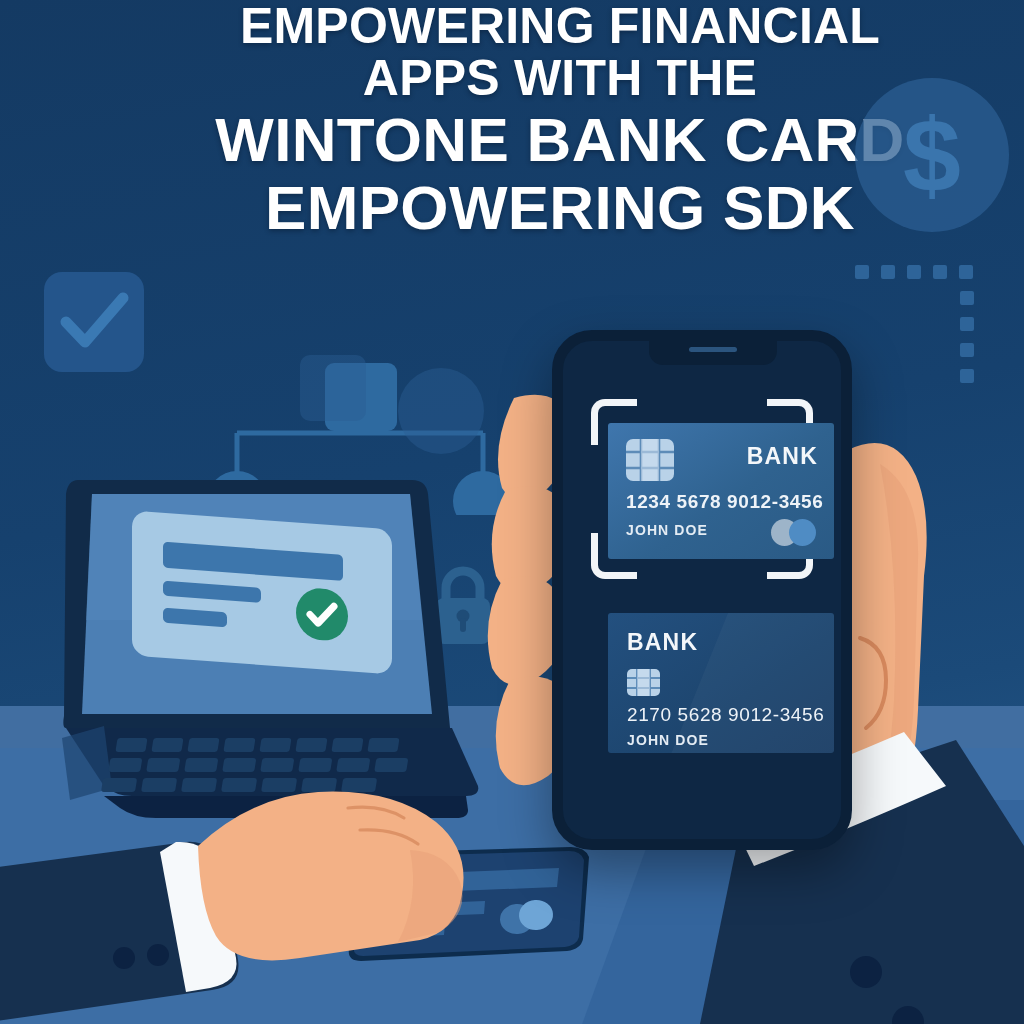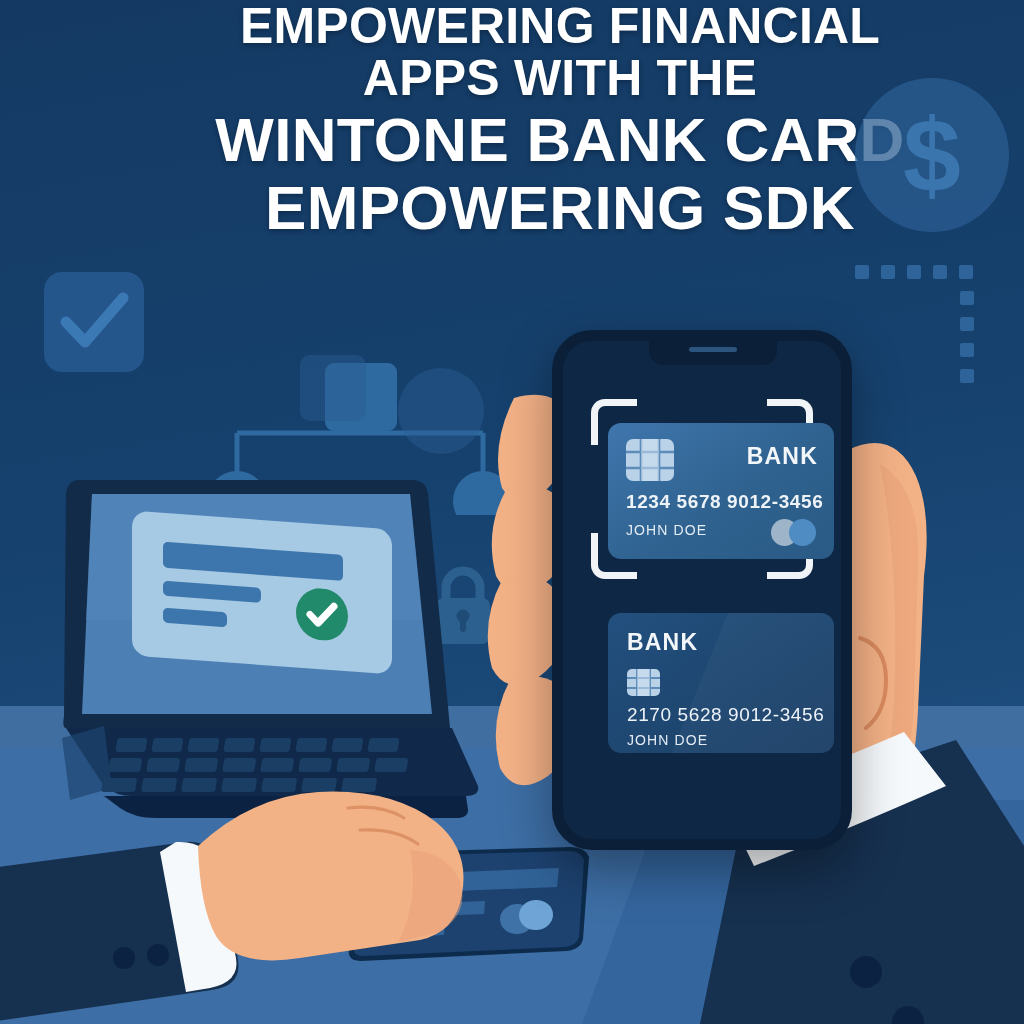--- a/index.html
+++ b/index.html
@@ -58,21 +58,21 @@
   }
   .speaker{left:40px;top:8px;width:48px;height:5px;background:#2b547e;border-radius:3px;}
   .scan-frame{left:28px;top:58px;width:222px;height:180px;}
   .scan-corner{position:absolute;width:46px;height:46px;border:7px solid #f2f5f8;}
   .sc-tl{left:0;top:0;border-right:none;border-bottom:none;border-radius:14px 0 0 0;}
   .sc-tr{right:0;top:0;border-left:none;border-bottom:none;border-radius:0 14px 0 0;}
   .sc-bl{left:0;bottom:0;border-right:none;border-top:none;border-radius:0 0 0 14px;}
   .sc-br{right:0;bottom:0;border-left:none;border-top:none;border-radius:0 0 14px 0;}
 
   .bankcard{
-    position:absolute;border-radius:13px;overflow:hidden;
+    position:absolute;border-radius:3px;overflow:hidden;
   }
   .card-front{
     left:45px;top:82px;width:226px;height:136px;
     background:linear-gradient(145deg,#3f76ad 0%,#2f628f 55%,#2a5a85 100%);
   }
   .card-second{
     left:45px;top:272px;width:226px;height:140px;
     background:linear-gradient(145deg,#23507f 0%,#1d456e 60%,#1b3f66 100%);
   }
   .card-second .sheen{
@@ -80,21 +80,21 @@
     background:rgba(255,255,255,.035);transform:rotate(22deg);
   }
   .bank-label{
     position:absolute;color:#f4f7fa;font-weight:700;letter-spacing:1.2px;
   }
   .card-num{
     position:absolute;color:#eef3f8;font-weight:500;letter-spacing:.6px;
     white-space:nowrap;
   }
   .card-name{
-    position:absolute;color:#e4ecf4;font-weight:400;letter-spacing:1.1px;
+    position:absolute;color:#e4ecf4;font-weight:700;letter-spacing:1.1px;
   }
   .chip{position:absolute;}
   .logo-dots{position:absolute;}
   .ld1{position:absolute;width:27px;height:27px;border-radius:50%;background:#9db4c9;}
   .ld2{position:absolute;width:27px;height:27px;border-radius:50%;background:#4f8cc4;left:18px;}
 
   
   #title{
     left:0;top:22px;width:1024px;text-align:center;
     color:#ffffff;line-height:1.04;

